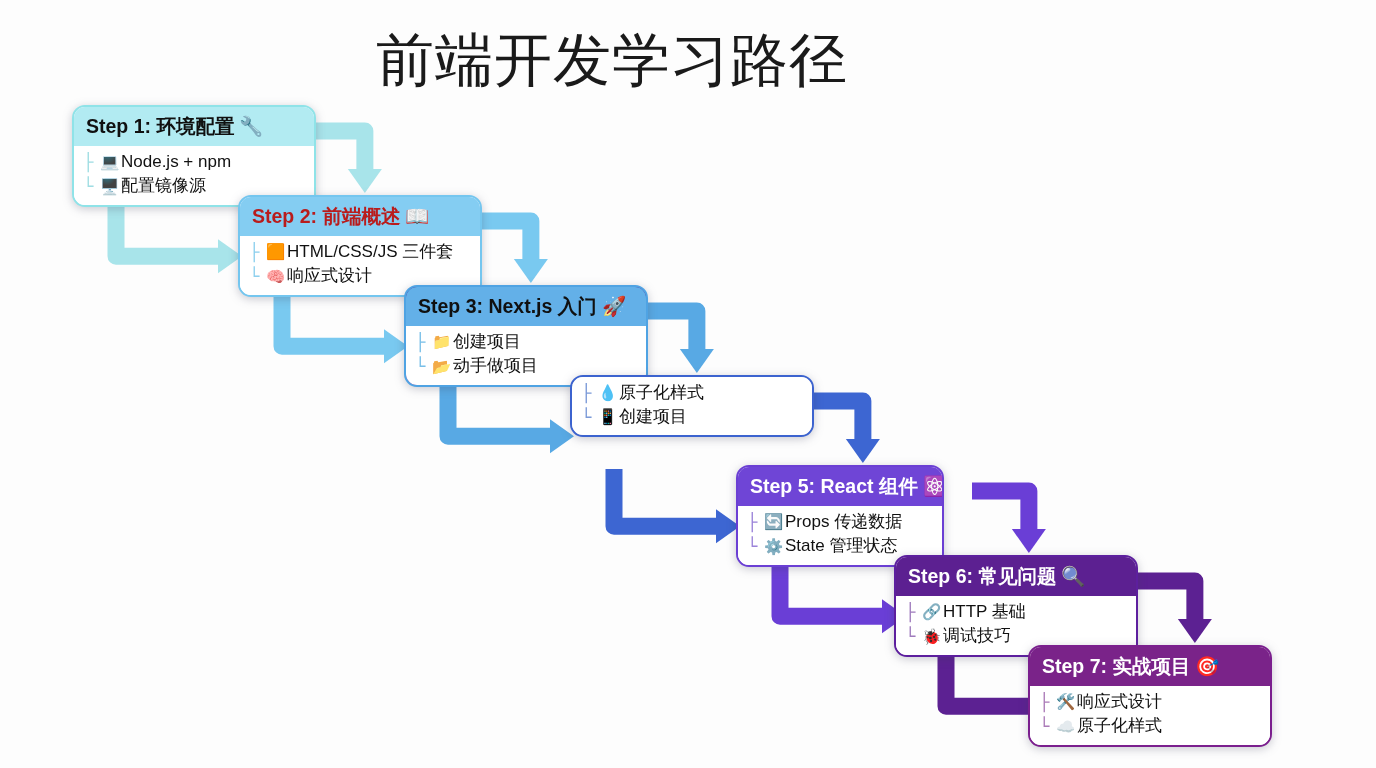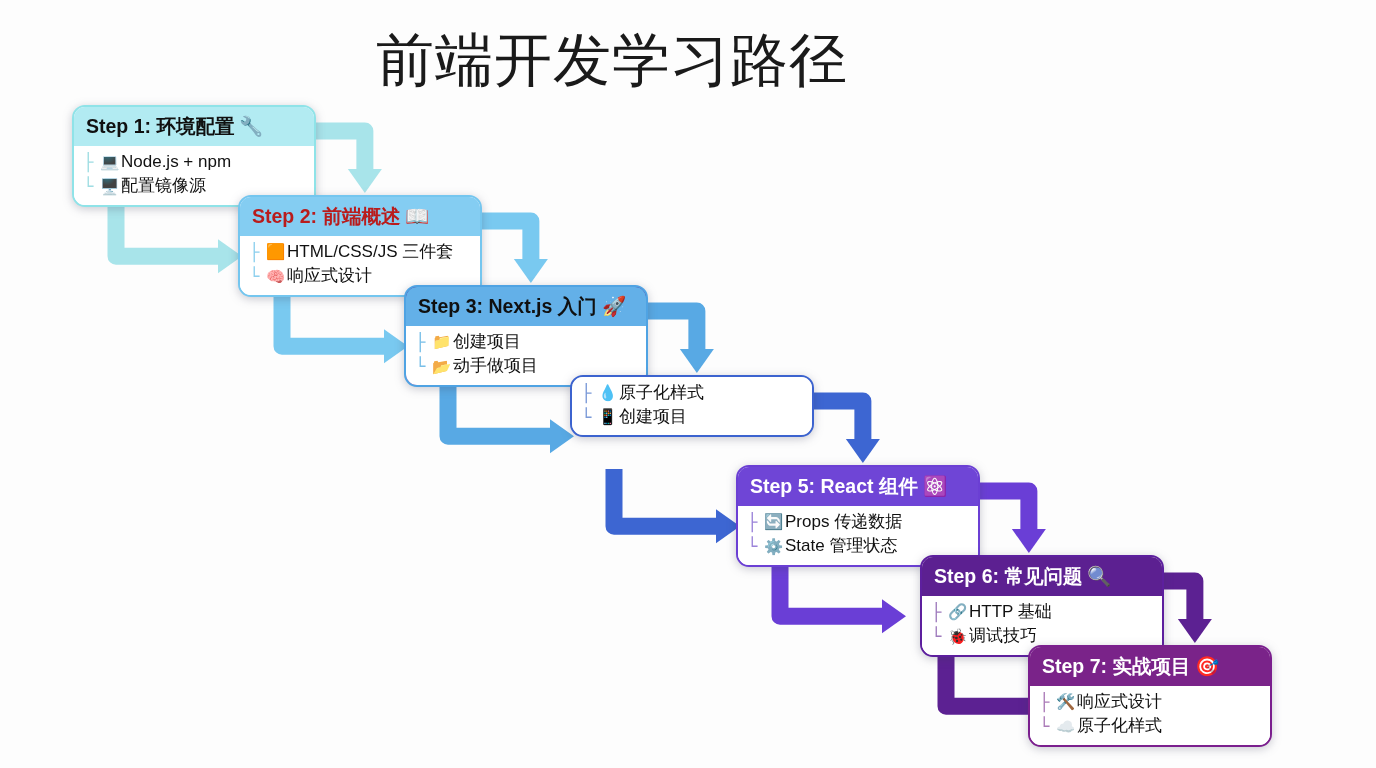--- a/index.html
+++ b/index.html
@@ -228,38 +228,38 @@
               <span class="rowtxt">原子化样式</span>
             </div>
             <div class="row">
               <span class="branch">└</span>
               <span class="emo">📱</span>
               <span class="rowtxt">创建项目</span>
             </div>
           </div>
         </div>
       </div>
-      <div class="card s5" style="left: 736px; top: 465px; width: 244px; z-index: 24;">
+      <div class="card s5" style="left: 736px; top: 465px; width: 208px; z-index: 24;">
         <div class="card-inner">
           <div class="card-head">Step 5: React 组件 ⚛️</div>
           <div class="card-body">
             <div class="row">
               <span class="branch">├</span>
               <span class="emo">🔄</span>
               <span class="rowtxt">Props 传递数据</span>
             </div>
             <div class="row">
               <span class="branch">└</span>
               <span class="emo">⚙️</span>
               <span class="rowtxt">State 管理状态</span>
             </div>
           </div>
         </div>
       </div>
-      <div class="card s6" style="left: 920px; top: 555px; width: 244px; z-index: 25;">
+      <div class="card s6" style="left: 894px; top: 555px; width: 244px; z-index: 25;">
         <div class="card-inner">
           <div class="card-head">Step 6: 常见问题 🔍</div>
           <div class="card-body">
             <div class="row">
               <span class="branch">├</span>
               <span class="emo">🔗</span>
               <span class="rowtxt">HTTP 基础</span>
             </div>
             <div class="row">
               <span class="branch">└</span>

